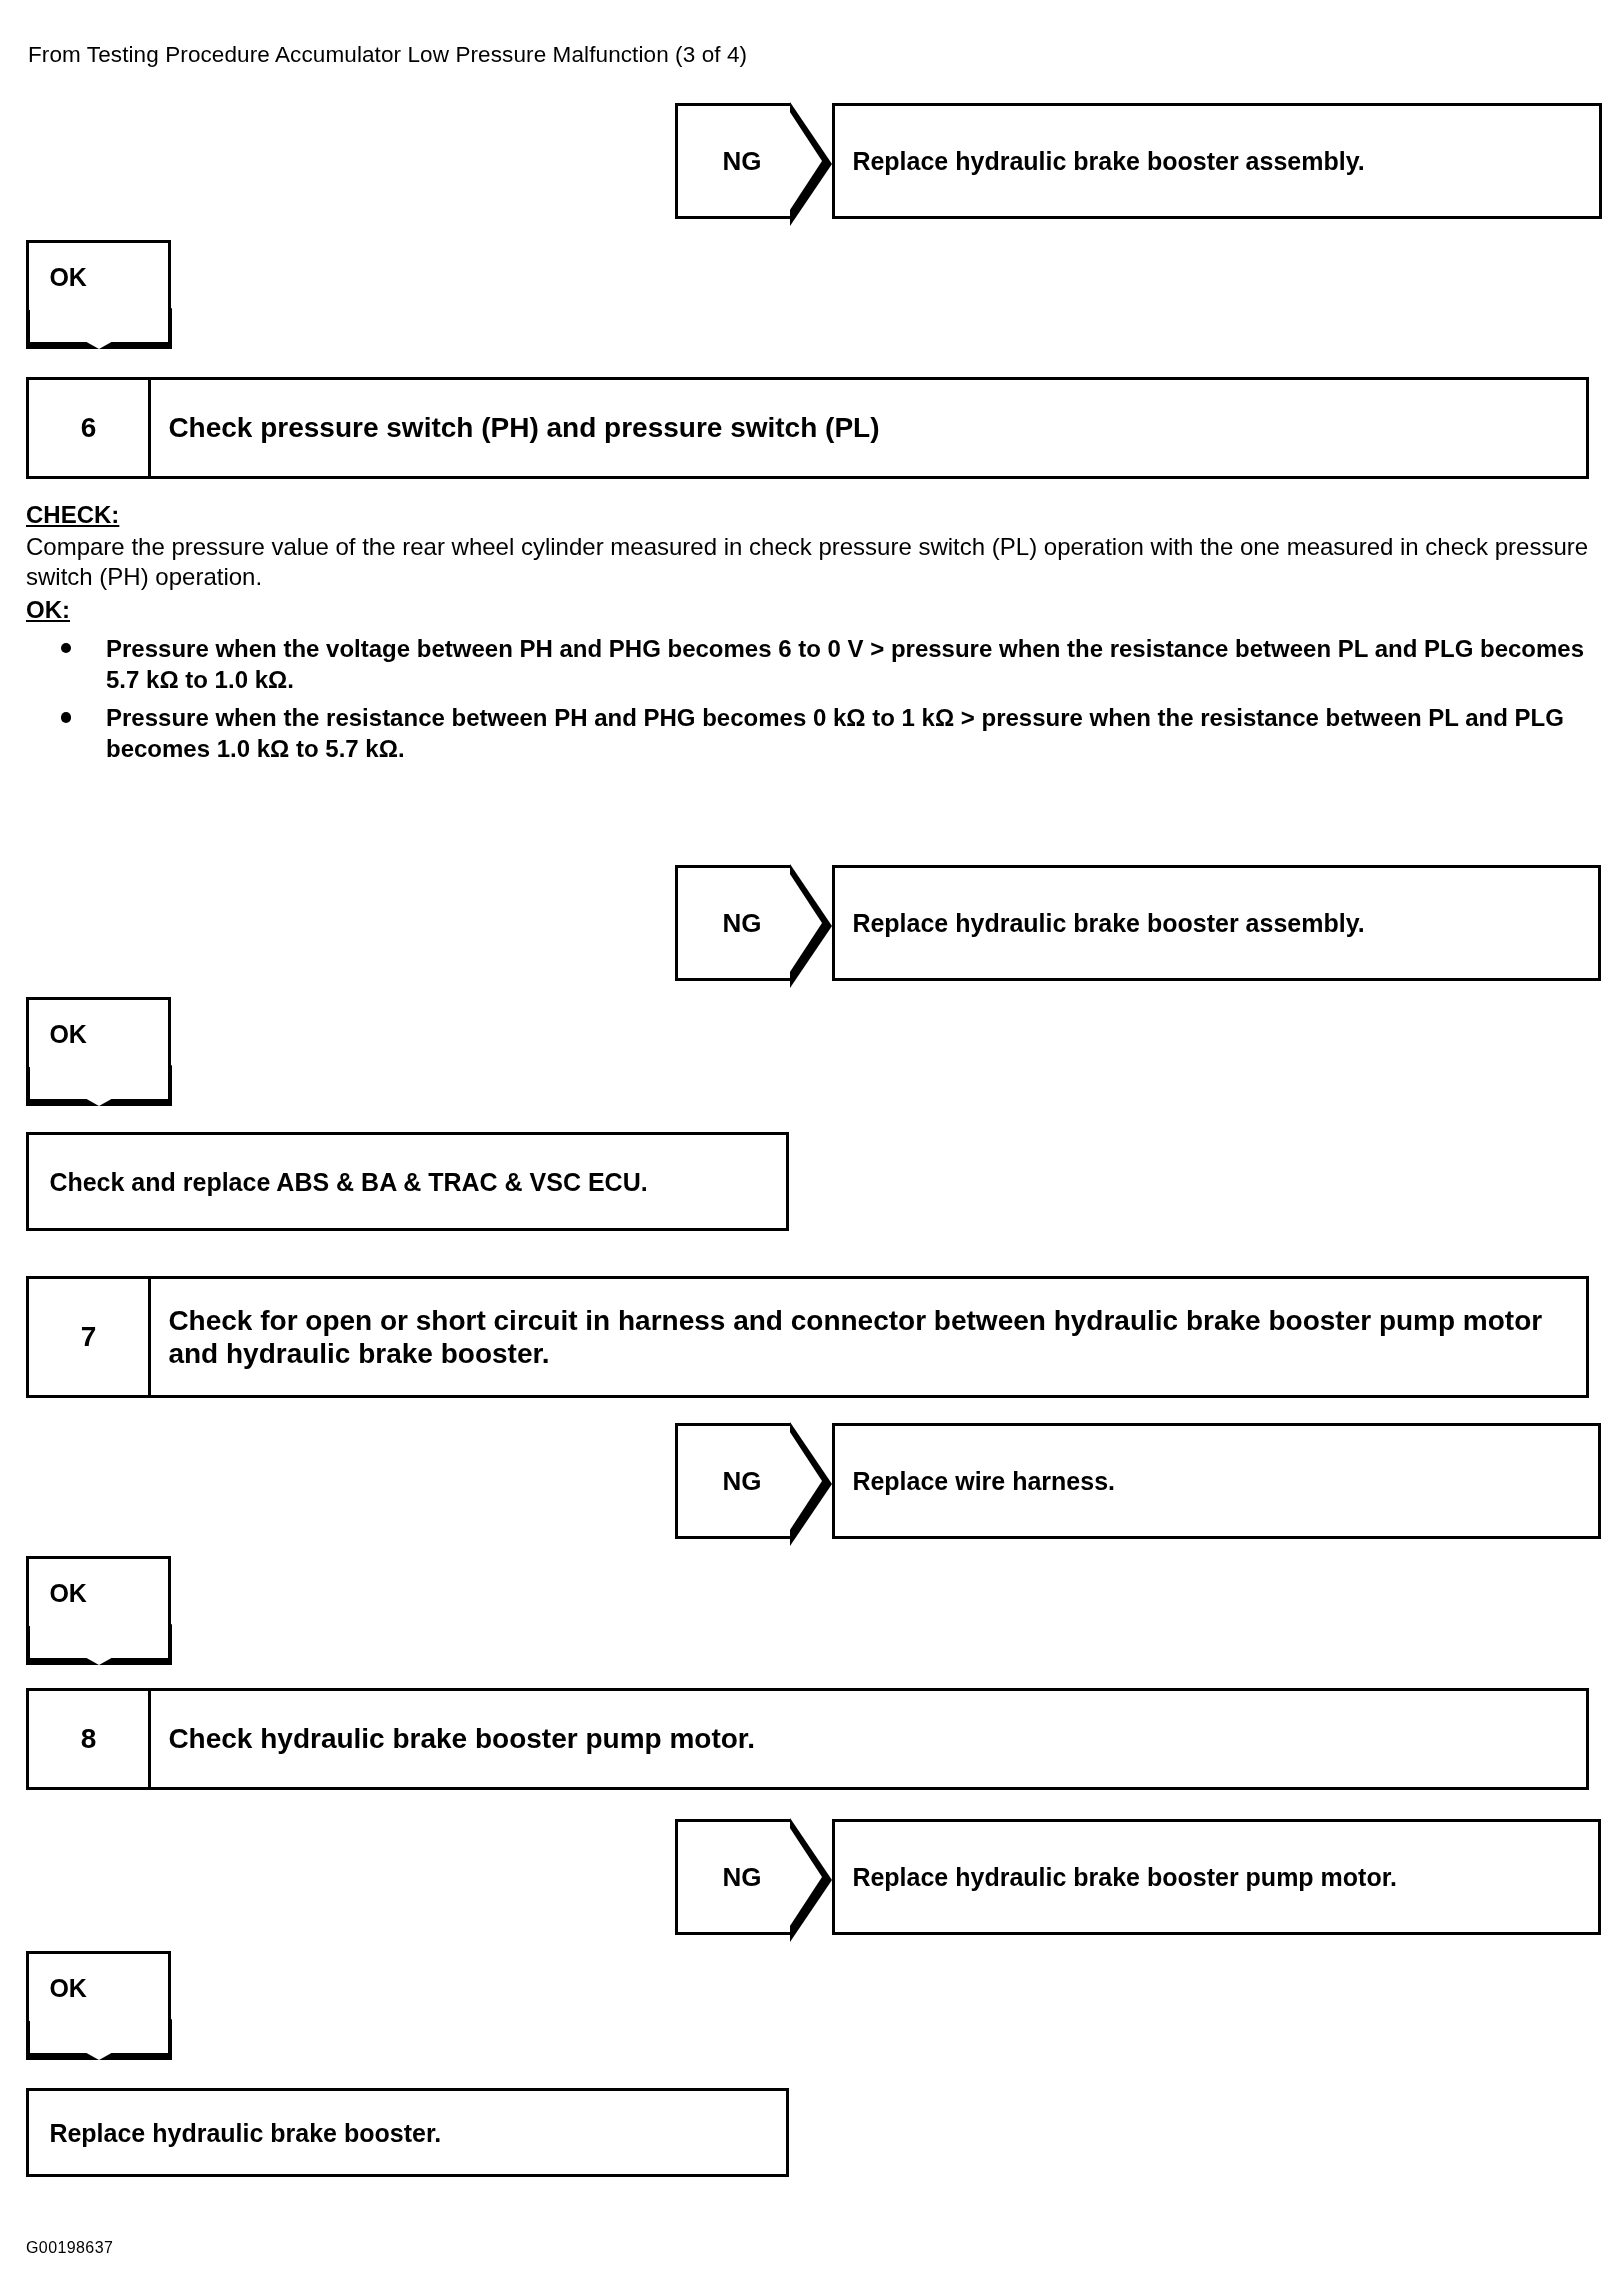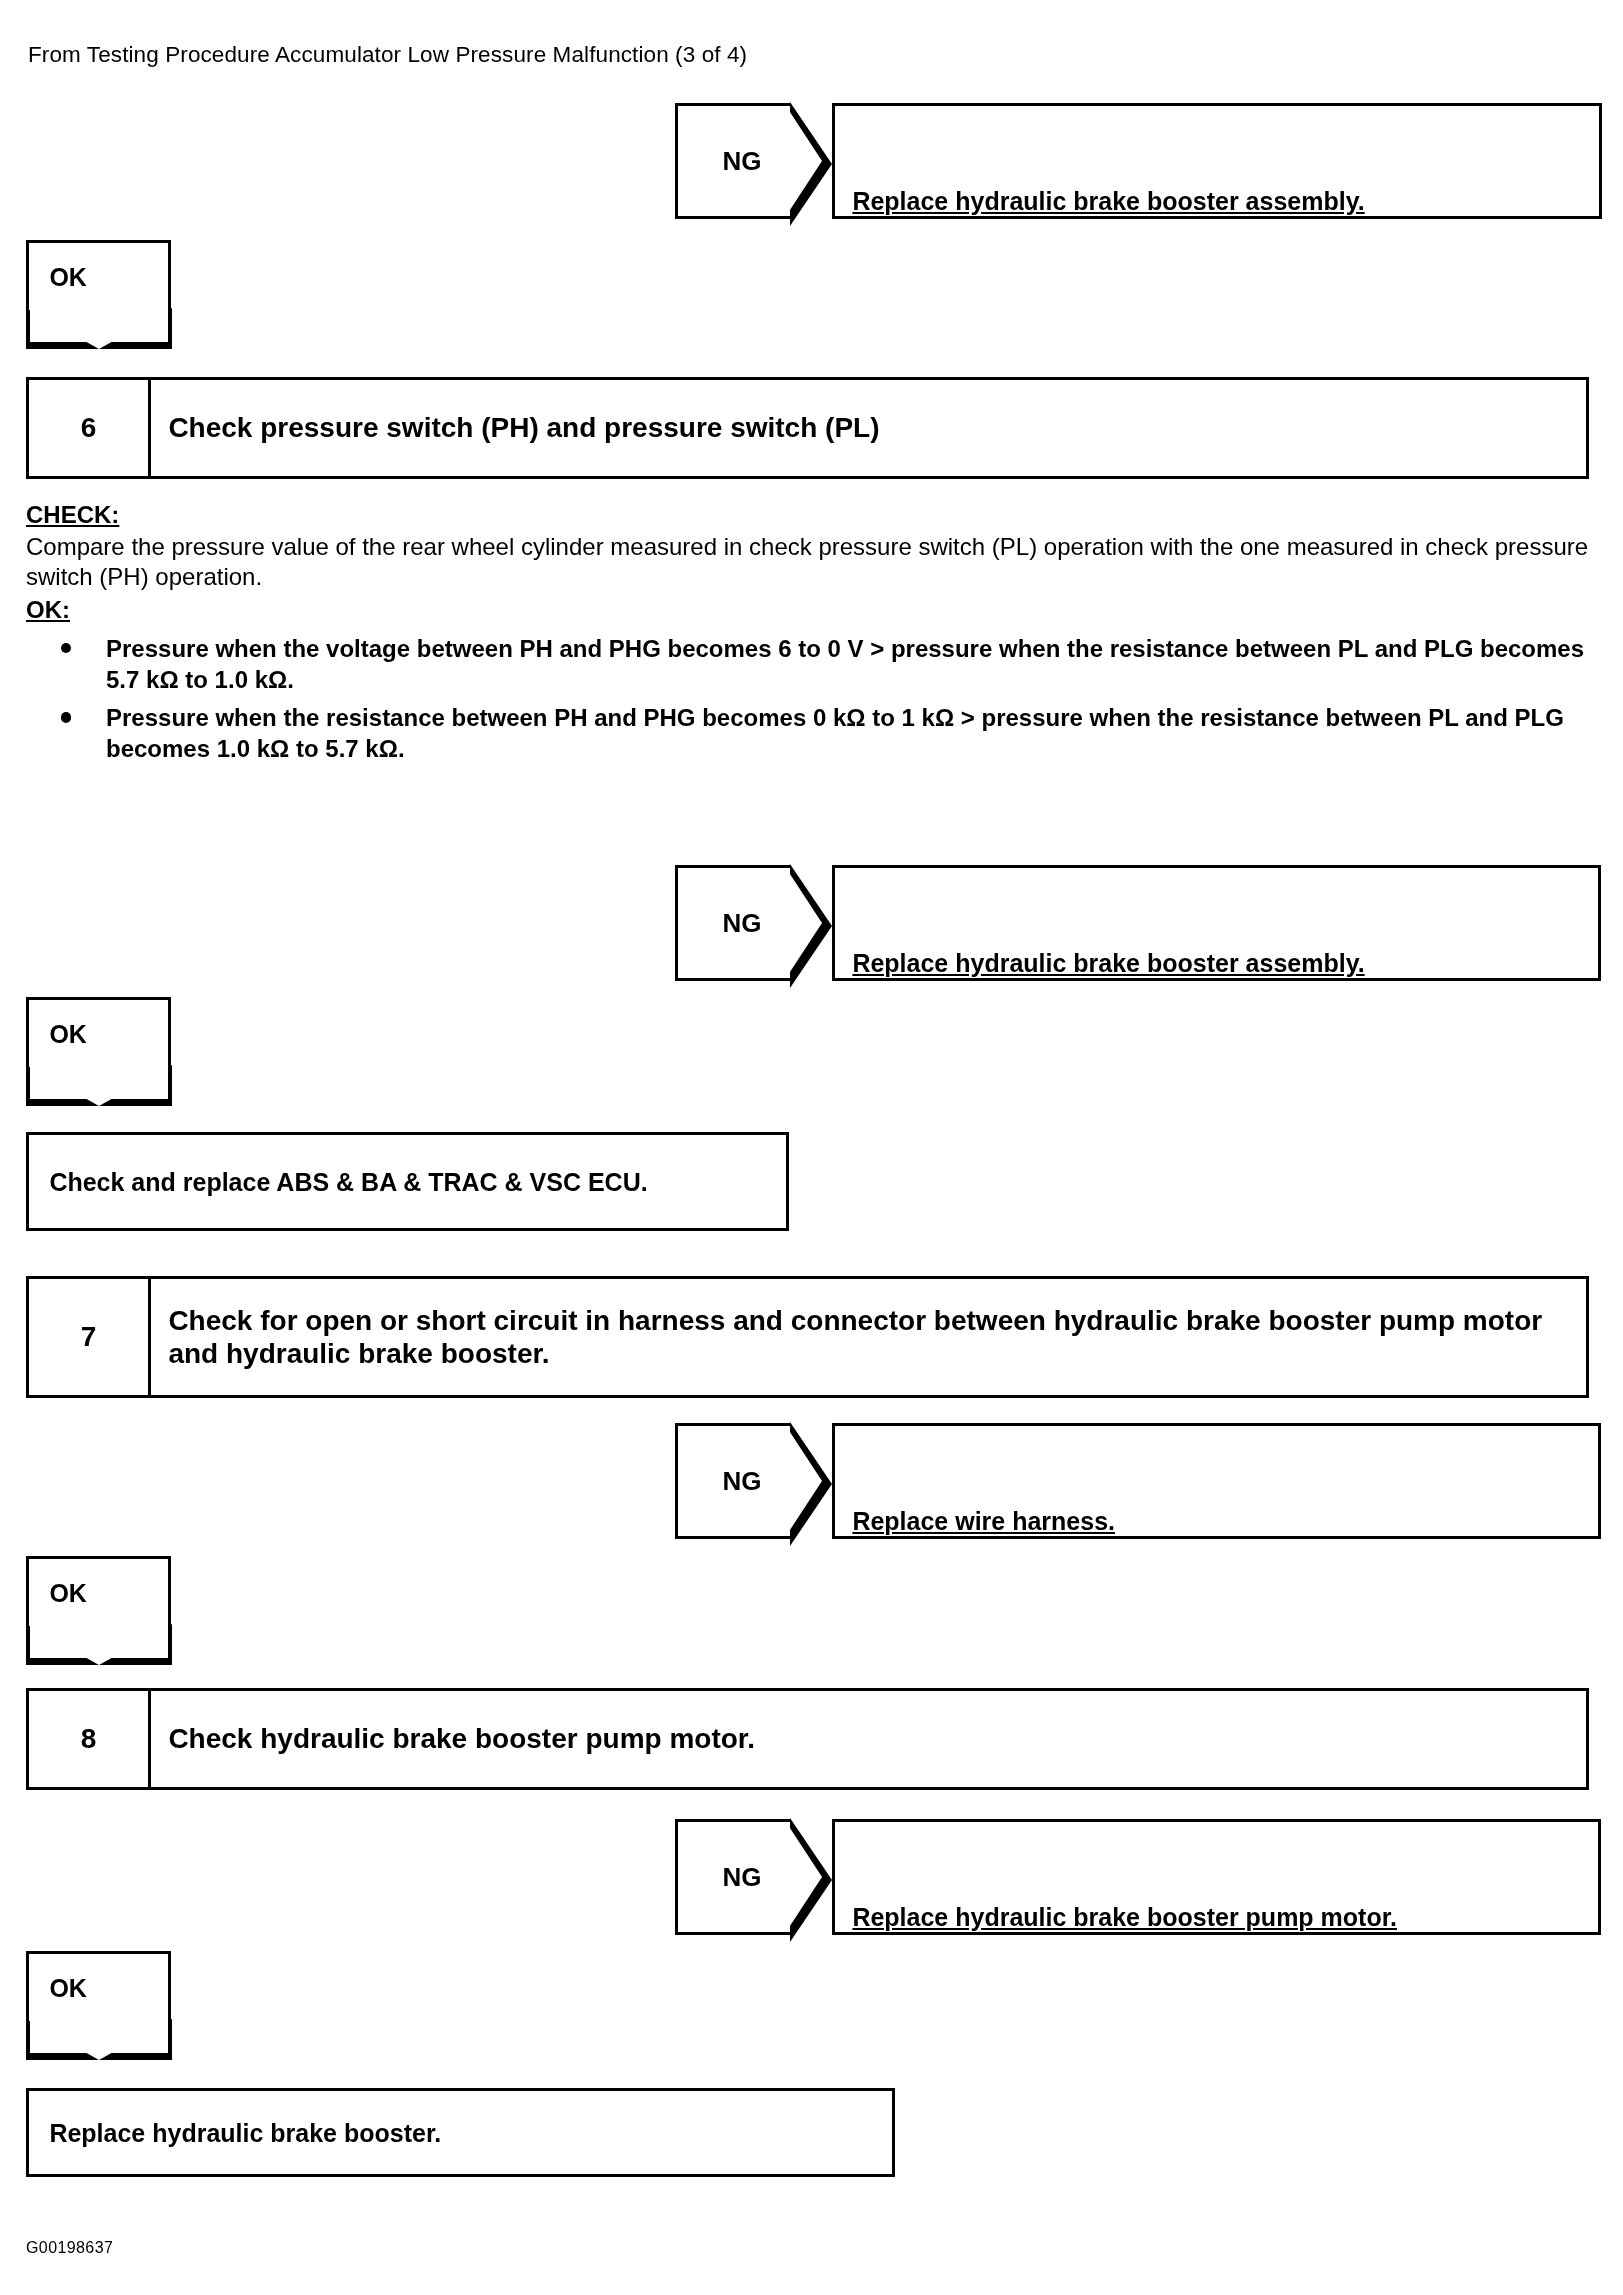--- a/index.html
+++ b/index.html
@@ -75,25 +75,24 @@
     border-top: 55px solid transparent;
     border-bottom: 55px solid transparent;
     border-left: 36px solid #fff;
     margin-left: -3.6px;
   }
   .result-box {
     box-sizing: border-box;
     border: 3.6px solid #000;
     background: #fff;
     display: flex;
-    align-items: flex-end;
+    align-items: center;
     padding-left: 17.4px;
     font-size: 25px;
     font-weight: bold;
-    text-decoration: underline;
   }
 
   
   .ok-flag {
     position: absolute;
     width: 145px;
     height: 109px;
   }
   .ok-flag .body {
     position: absolute;
@@ -338,20 +337,20 @@
   </div>
 
   <div class="ok-flag" style="left:26px; top:1951px;">
     <div class="body">
       <span>OK</span>
     </div>
     <div class="v-outer"></div>
     <div class="v-inner"></div>
   </div>
 
-  <div class="plain-box" style="left:26px; top:2088px; width:869px; height:89px;">
+  <div class="plain-box" style="left:26px; top:2088px; width:763px; height:89px;">
     <span>Replace hydraulic brake booster.</span>
   </div>
 
   <div class="footer-code">G00198637</div>
 
 </div>
 
 
 </body></html>

